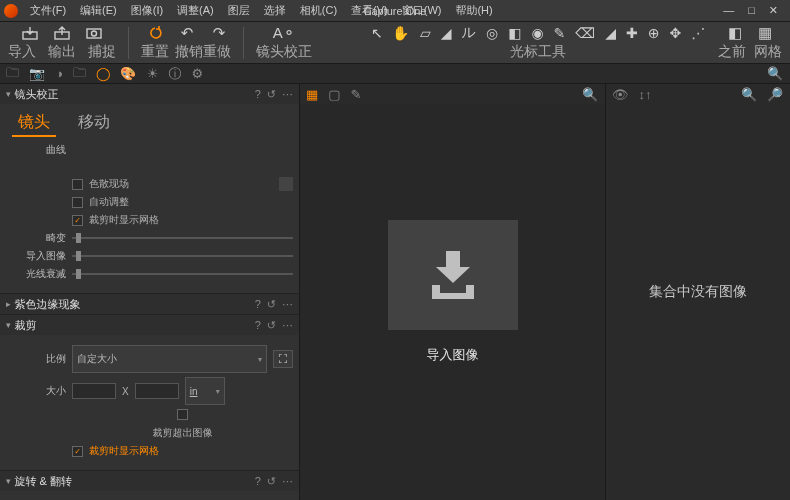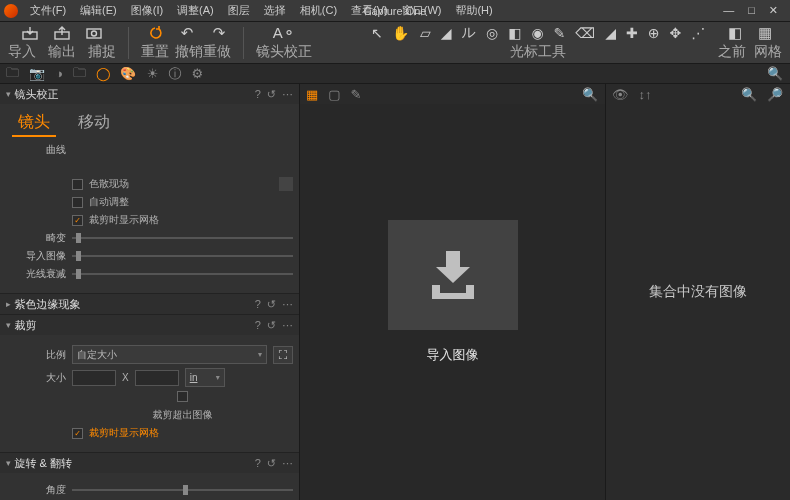--- a/index.html
+++ b/index.html
@@ -47,21 +47,21 @@
 .panel-header .ctrls { margin-left:auto; display:flex; gap:6px; color:#888; font-size:11px;}
 .panel-body { padding:6px 6px 8px 12px; }
 .subtabs { display:flex; gap:16px; margin-bottom:6px; font-size:16px;}
 .subtabs span { padding:2px 6px; color:#aaa; cursor:pointer;}
 .subtabs .active { color:#ff8a00; border-bottom:2px solid #ff8a00;}
 .row { display:flex; align-items:center; gap:6px; margin:4px 0; font-size:10px;}
 .row .lbl { width:54px; text-align:right; color:#bbb;}
 .slider { flex:1; height:2px; background:#555; position:relative; cursor:pointer;}
 .slider .thumb { position:absolute; top:-4px; width:5px; height:10px; background:#888; left:50%;}
 .check { width:11px; height:11px; border:1px solid #666; background:#2a2a2a; display:inline-flex; align-items:center; justify-content:center; color:#ff8a00; font-size:8px; cursor:pointer;}
-.combo { height:19px; background:#3a3a3a; border:1px solid #555; color:#bbb; padding:0 16px 0 4px; position:relative; display:flex; align-items:center; font-size:10px; min-width:70px; cursor:pointer;}
+.combo { height:28px; background:#3a3a3a; border:1px solid #555; color:#bbb; padding:0 16px 0 4px; position:relative; display:flex; align-items:center; font-size:10px; min-width:70px; cursor:pointer;}
 .combo::after { content:"▾"; position:absolute; right:4px; color:#888; font-size:8px;}
 .txtin { height:16px; background:#2a2a2a; border:1px solid #555; width:44px; color:#bbb; padding:0 3px; font-size:10px;}
 .btn-sm { height:16px; padding:0 18px; background:#3a3a3a; border:1px solid #555; color:#bbb; font-size:10px; cursor:pointer; display:flex; align-items:center;}
 .icon-btn { width:20px; height:18px; display:flex; align-items:center; justify-content:center; background:#3a3a3a; border:1px solid #555; color:#ccc; font-size:12px; cursor:pointer;}
 
 .import-box { width:130px; height:110px; background:#424242; display:flex; align-items:center; justify-content:center; cursor:pointer;}
 .import-label { color:#e5e5e5; font-size:13px;}
 .no-images { color:#c8c8c8; font-size:14px; text-align:left;}
 
 

